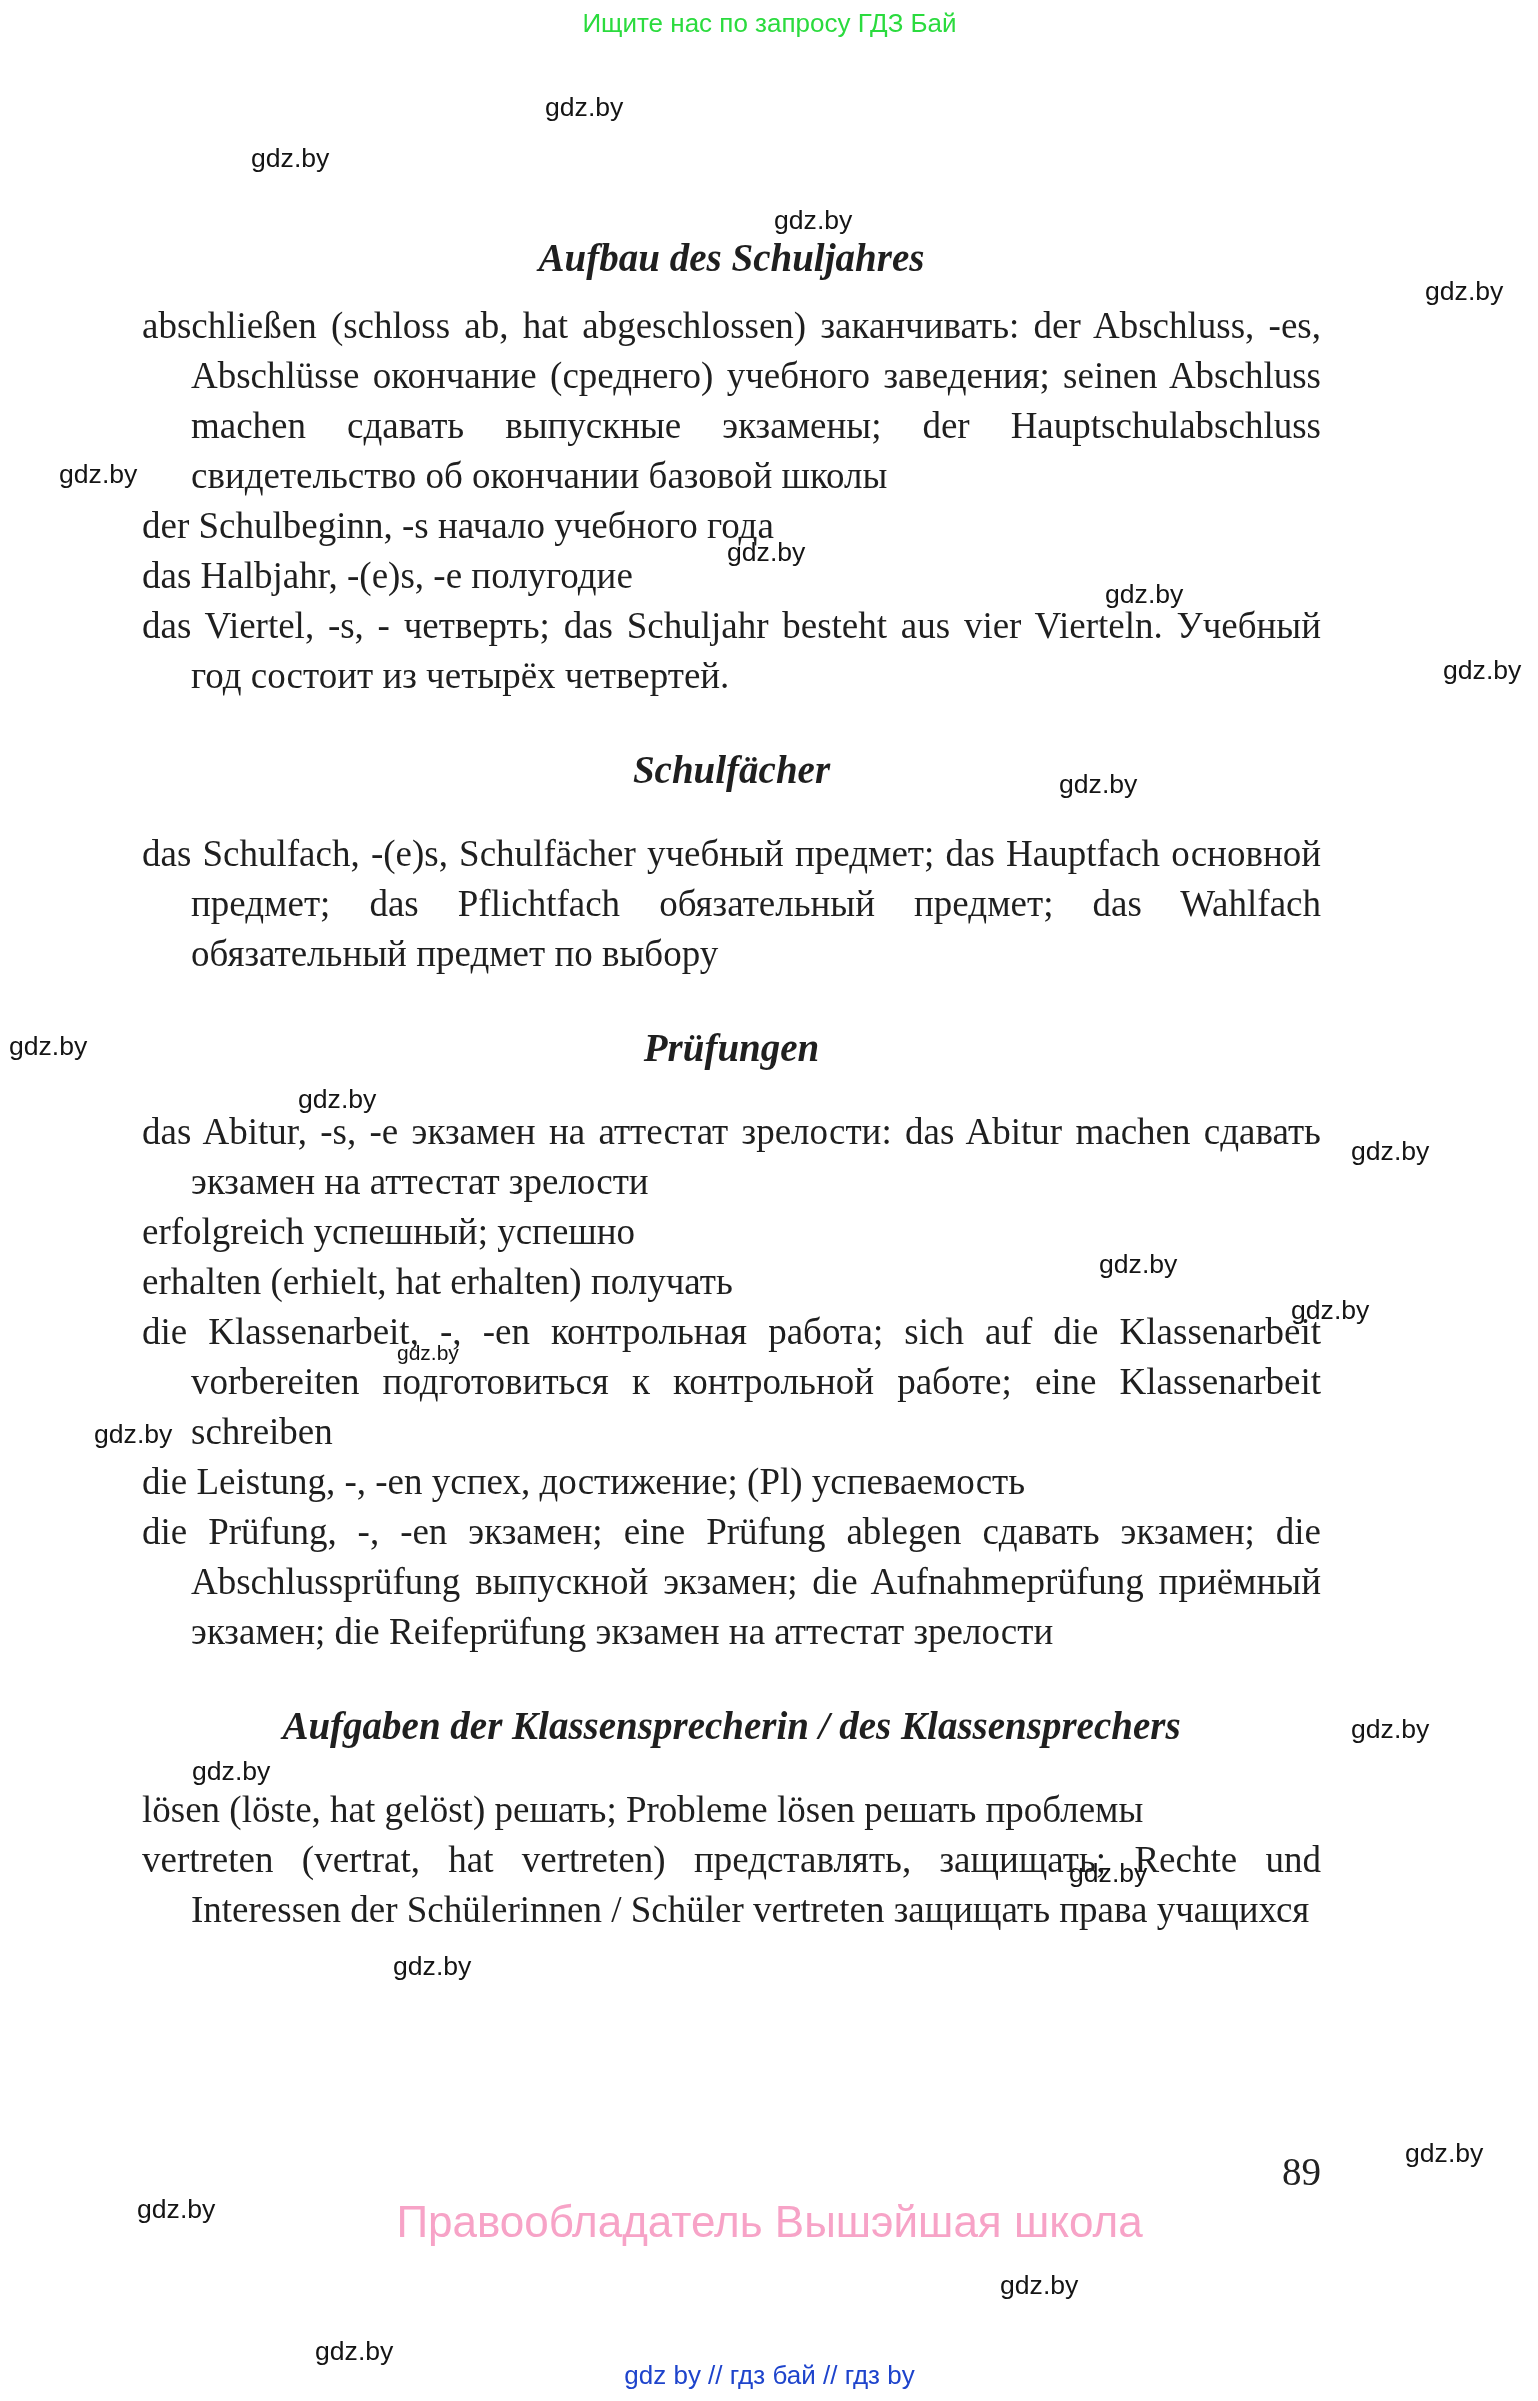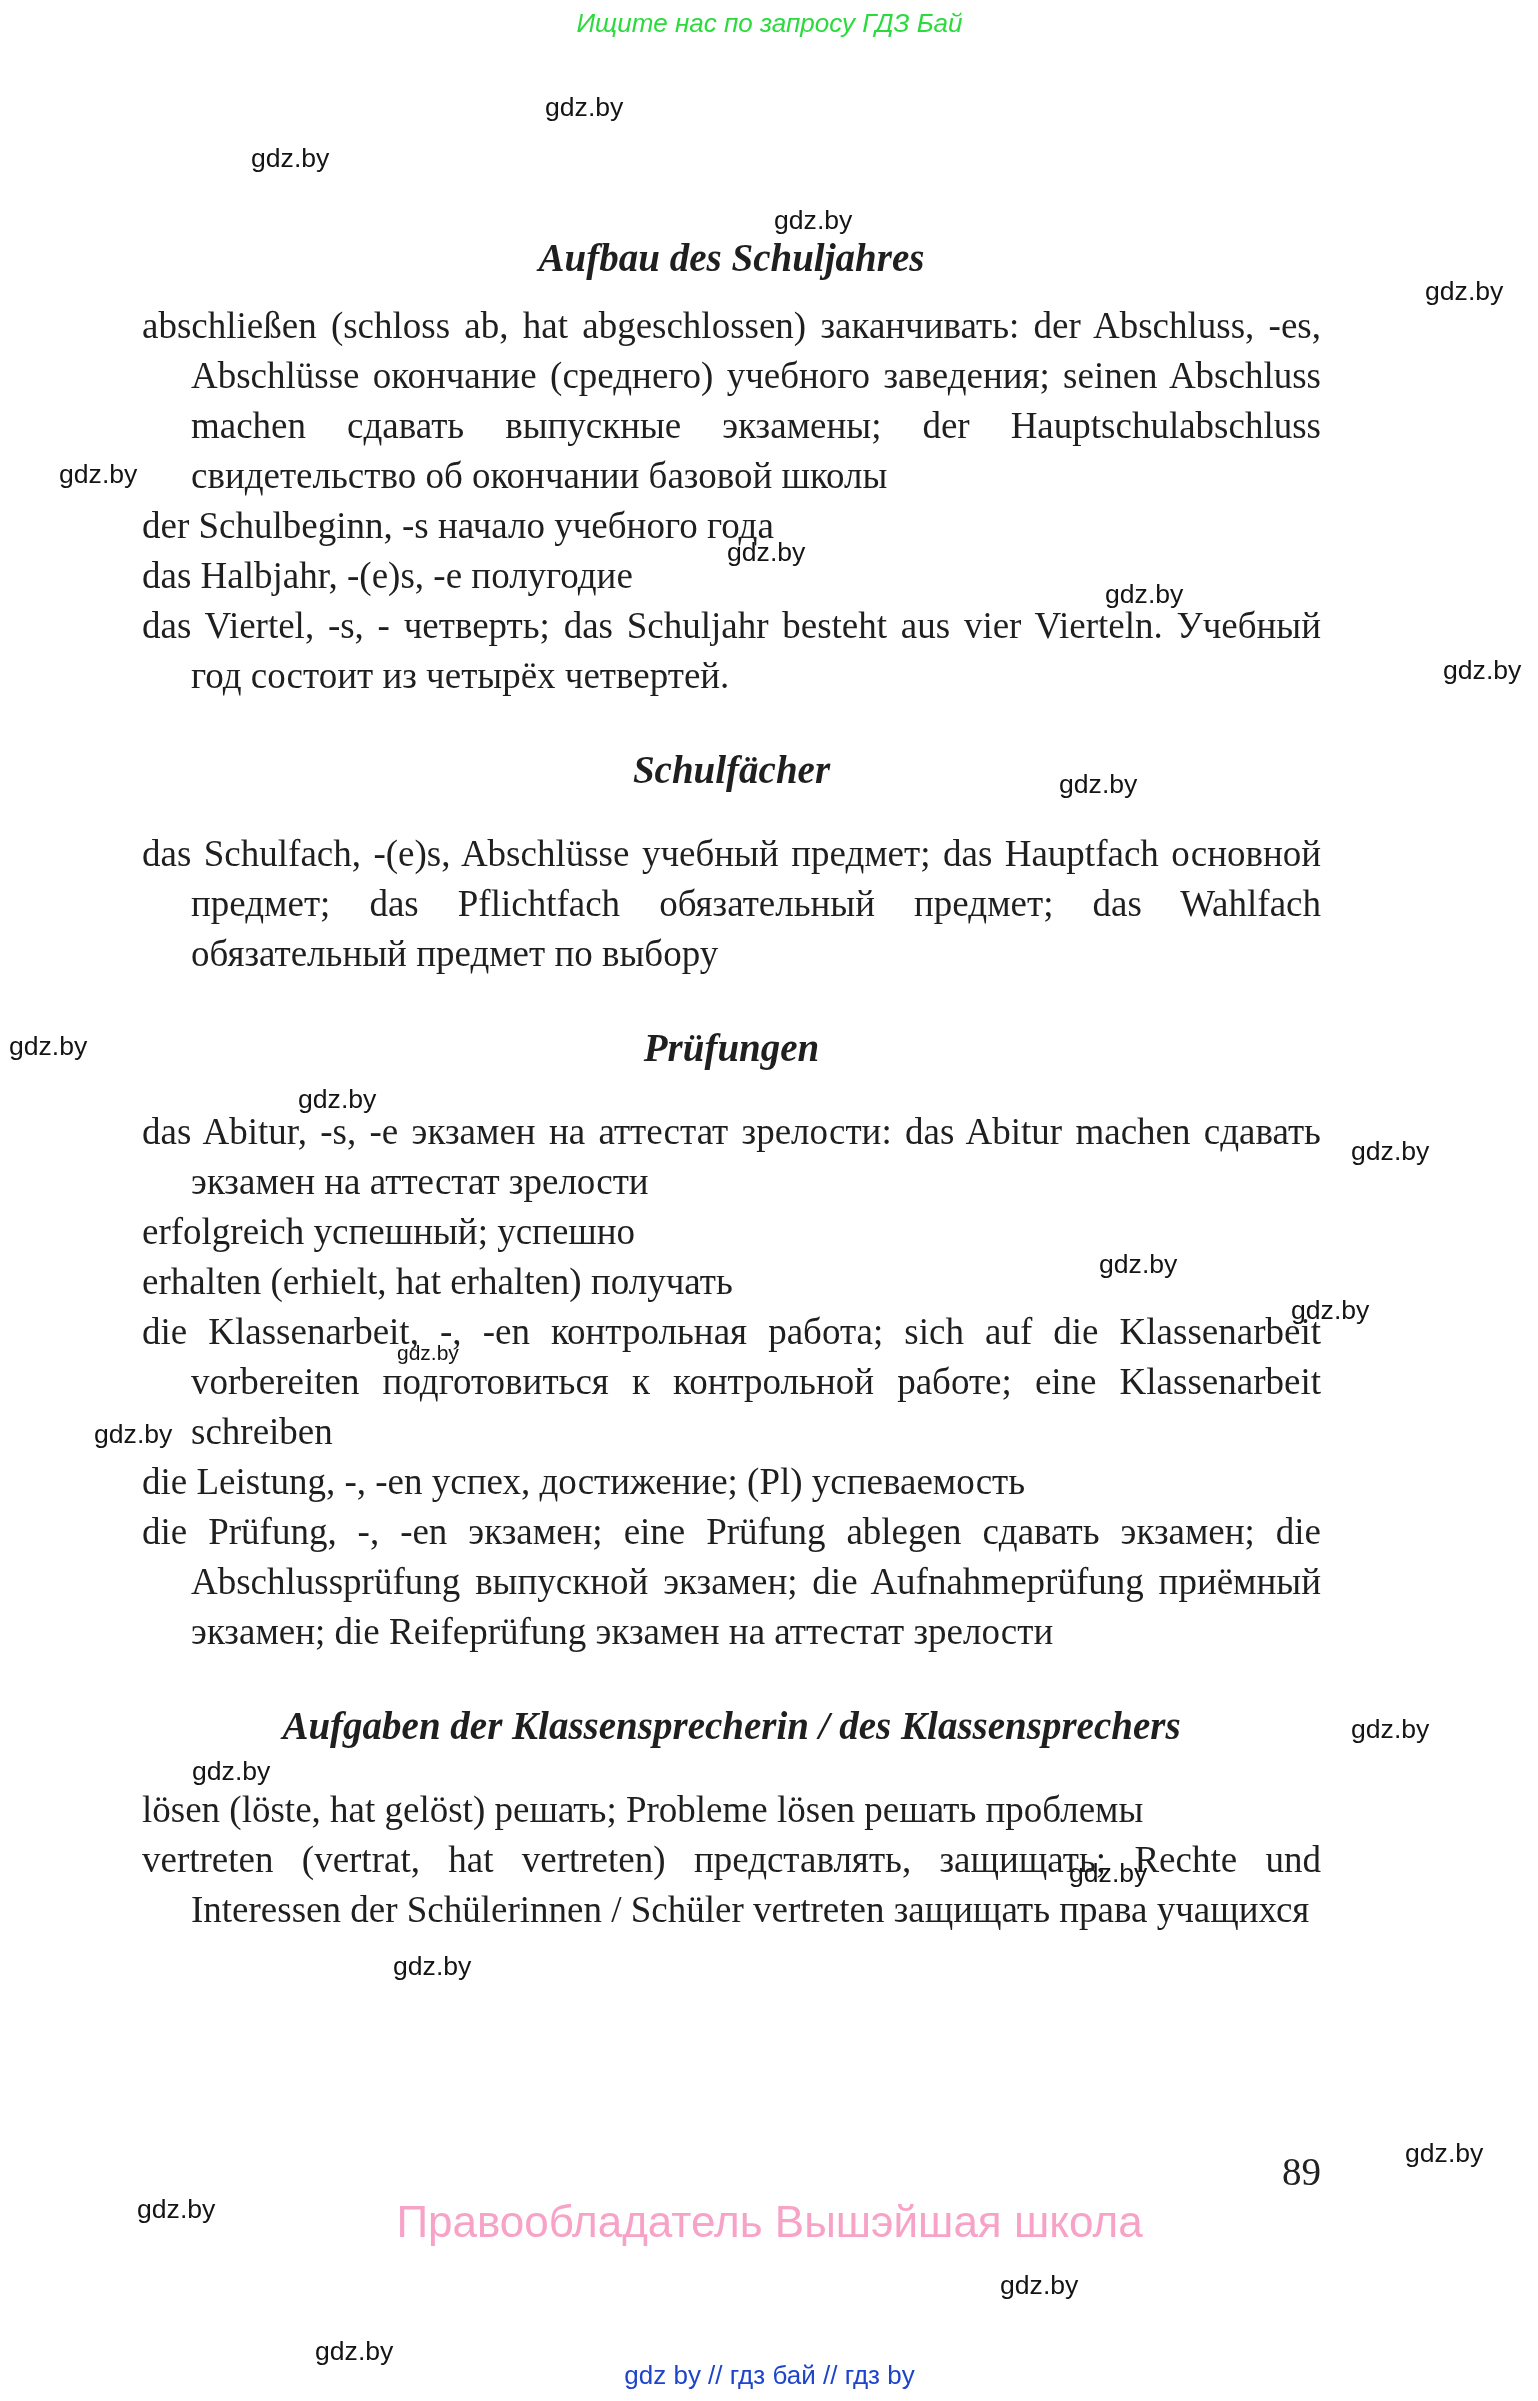--- a/index.html
+++ b/index.html
@@ -3,21 +3,21 @@
 <meta charset="utf-8">
 <style>
   html,body{margin:0;padding:0;}
   body{
     width:1539px;height:2401px;position:relative;background:#ffffff;
     font-family:"Liberation Serif",serif;overflow:hidden;
     --body-text:#1f1f1f;--wm-color:#141414;
   }
   .banner{
     position:absolute;top:8.9px;left:0;width:100%;text-align:center;
-    font-family:"Liberation Sans",sans-serif;font-size:26px;line-height:1.1;font-style:italic;
+    font-family:"Liberation Sans",sans-serif;font-size:26px;line-height:1.1;
   }
   .wm{
     position:absolute;font-family:"Liberation Sans",sans-serif;
     color:var(--wm-color);white-space:nowrap;line-height:1;margin-top:12px;
   }
   .content{
     position:absolute;left:142px;top:232px;width:1179px;color:var(--body-text);
   }
   .heading{
     font-family:"Liberation Serif",serif;font-style:italic;font-weight:700;
@@ -75,21 +75,21 @@
     <span class="wm" style="left: 315px; top: 2326px; font-size: 26.6px;">gdz.by</span>
   </div>
 
 <div class="content">
     <div class="heading">Aufbau des Schuljahres</div>
     <div class="entry"><span class="bold">abschließen</span><span class="reg"> (schloss ab, hat abgeschlossen) заканчивать: </span><span class="bold">der Abschluss,</span><span class="reg"> -es, Abschlüsse окончание (среднего) учебного заведения; </span><span class="bold">seinen Abschluss machen</span><span class="reg"> сдавать выпускные экзамены; </span><span class="bold">der Hauptschulabschluss</span><span class="reg"> свидетельство об окончании базовой школы</span></div>
     <div class="entry"><span class="bold">der Schulbeginn,</span><span class="reg"> -s начало учебного года</span></div>
     <div class="entry"><span class="bold">das Halbjahr,</span><span class="reg"> -(e)s, -e полугодие</span></div>
     <div class="entry"><span class="bold">das Viertel,</span><span class="reg"> -s, - четверть; </span><span class="bold">das Schuljahr besteht aus vier Vierteln.</span><span class="reg"> Учебный год состоит из четырёх четвертей.</span></div>
     <div class="heading">Schulfächer</div>
-    <div class="entry"><span class="bold">das Schulfach,</span><span class="reg"> -(e)s, Abschlüsse учебный предмет; </span><span class="bold">das Hauptfach</span><span class="reg"> основной предмет; </span><span class="bold">das Pflichtfach</span><span class="reg"> обязательный предмет; </span><span class="bold">das Wahlfach</span><span class="reg"> обязательный предмет по выбору</span></div>
+    <div class="entry"><span class="bold">das Schulfach,</span><span class="reg"> -(e)s, Schulfächer учебный предмет; </span><span class="bold">das Hauptfach</span><span class="reg"> основной предмет; </span><span class="bold">das Pflichtfach</span><span class="reg"> обязательный предмет; </span><span class="bold">das Wahlfach</span><span class="reg"> обязательный предмет по выбору</span></div>
     <div class="heading">Prüfungen</div>
     <div class="entry"><span class="bold">das Abitur,</span><span class="reg"> -s, -е экзамен на аттестат зрелости: </span><span class="bold">das Abitur machen</span><span class="reg"> сдавать экзамен на аттестат зрелости</span></div>
     <div class="entry"><span class="bold">erfolgreich</span><span class="reg"> успешный; успешно</span></div>
     <div class="entry"><span class="bold">erhalten</span><span class="reg"> (erhielt, hat erhalten) получать</span></div>
     <div class="entry"><span class="bold">die Klassenarbeit,</span><span class="reg"> -, -en контрольная работа; </span><span class="bold">sich auf die Klassenarbeit vorbereiten</span><span class="reg"> подготовиться к контрольной работе; eine Klassenarbeit schreiben</span></div>
     <div class="entry"><span class="bold">die Leistung,</span><span class="reg"> -, -en успех, достижение; (Pl) успеваемость</span></div>
     <div class="entry"><span class="bold">die Prüfung,</span><span class="reg"> -, -en экзамен; </span><span class="bold">eine Prüfung ablegen</span><span class="reg"> сдавать экзамен; </span><span class="bold">die Abschlussprüfung</span><span class="reg"> выпускной экзамен; </span><span class="bold">die Aufnahmeprüfung</span><span class="reg"> приёмный экзамен; </span><span class="bold">die Reifeprüfung</span><span class="reg"> экзамен на аттестат зрелости</span></div>
     <div class="heading">Aufgaben der Klassensprecherin / des Klassensprechers</div>
     <div class="entry"><span class="bold">lösen</span><span class="reg"> (löste, hat gelöst) решать; </span><span class="bold">Probleme lösen</span><span class="reg"> решать проблемы</span></div>
     <div class="entry"><span class="bold">vertreten</span><span class="reg"> (vertrat, hat vertreten) представлять, защищать; </span><span class="bold">Rechte und Interessen der Schülerinnen / Schüler vertreten</span><span class="reg"> защищать права учащихся</span></div>

